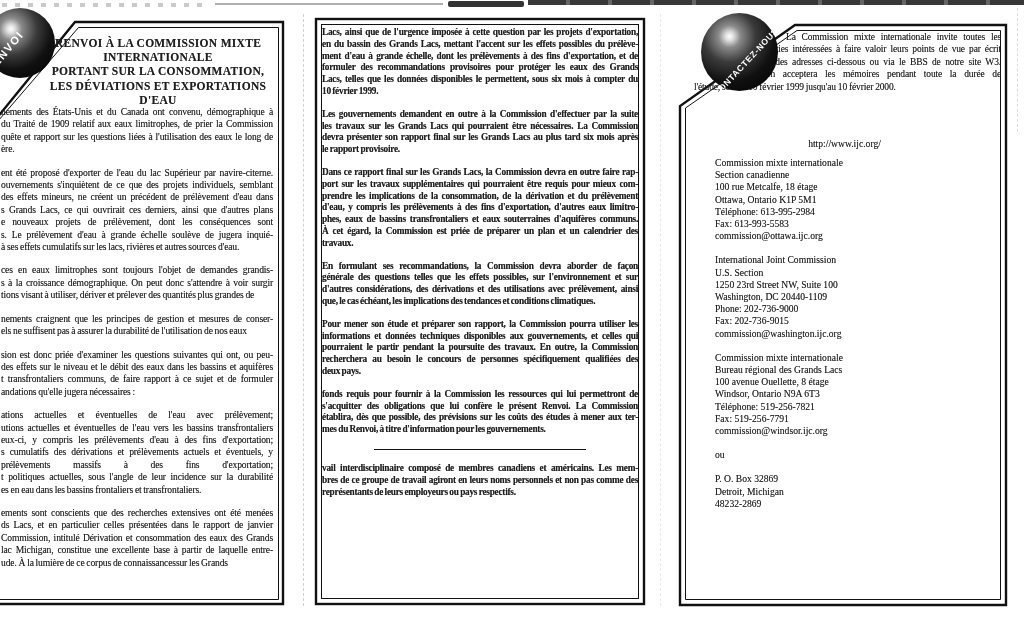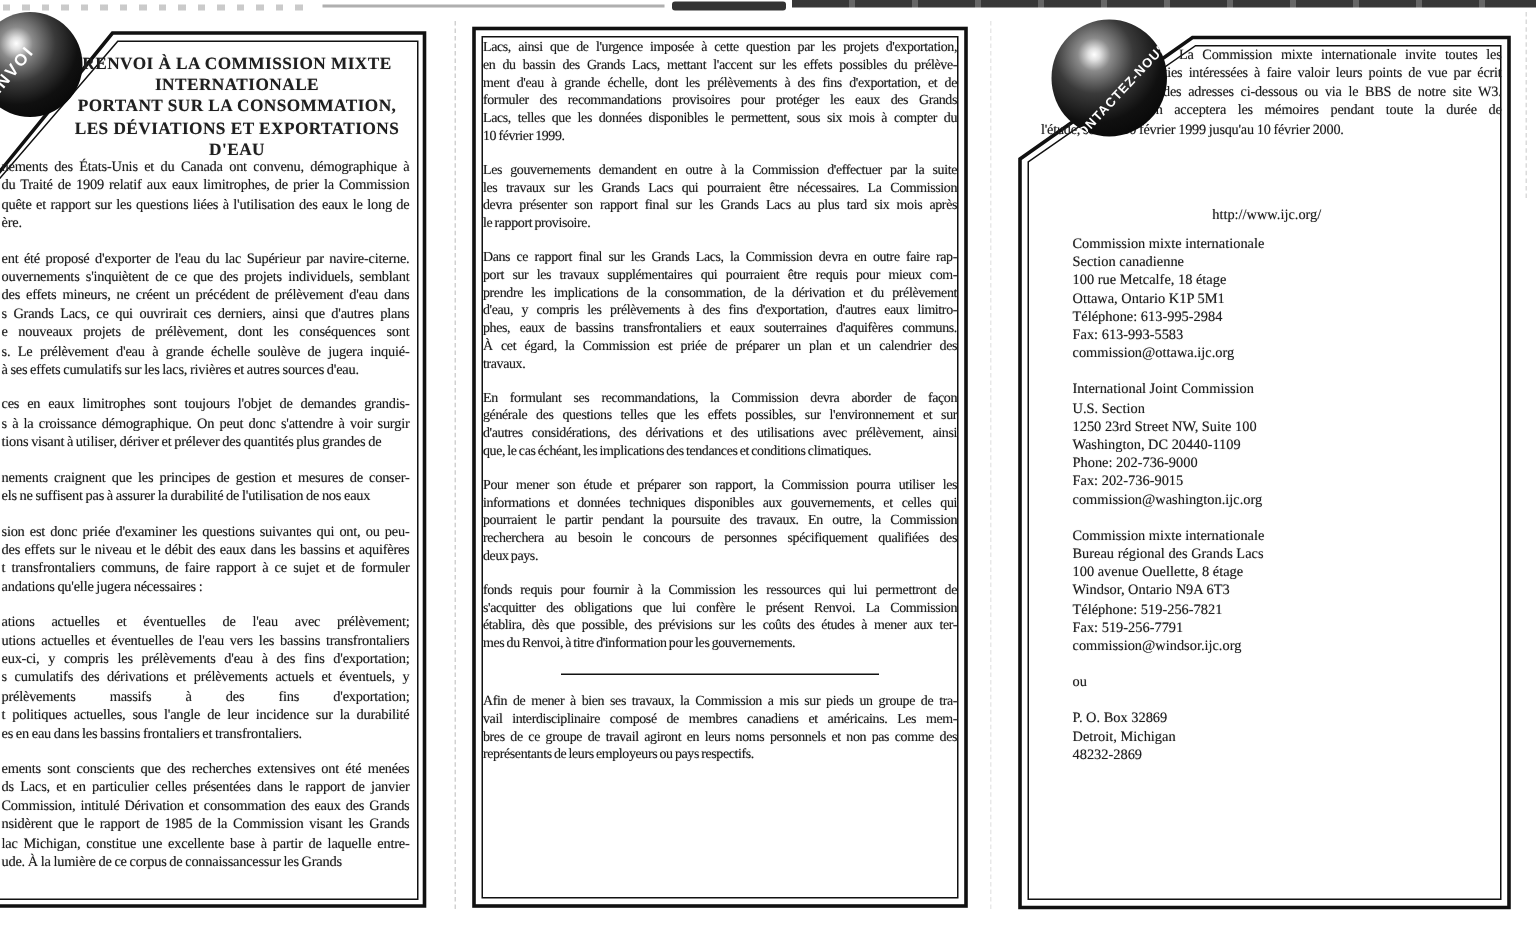--- a/index.html
+++ b/index.html
@@ -41,21 +41,21 @@
   .left-title{position:absolute;left:47px;top:36px;width:222px;z-index:2;
     text-align:center;font-weight:bold;font-size:11.5px;line-height:14.2px;letter-spacing:.3px;}
   .left-body{position:absolute;left:1px;top:106px;width:272px;z-index:2;
     font-size:9.6px;line-height:12.4px;letter-spacing:-.15px;word-spacing:-.4px;}
   .lpara{margin:0 0 11px 0;}
   .line{white-space:nowrap;text-align:left;}
   .jl{text-align:justify;text-align-last:justify;}
 
   
   .middle-body{position:absolute;left:322px;top:27px;width:316px;z-index:2;
-    font-size:9.3px;line-height:11.8px;letter-spacing:-.25px;word-spacing:-.6px;}
+    font-size:9.3px;line-height:11.8px;letter-spacing:-.25px;word-spacing:-.6px;font-weight:bold;}
   .mpara{margin:0 0 11px 0;}
   .divider{width:212px;margin:13px auto 13px auto;border-top:1.6px solid #111;}
 
   
   .right-intro{position:absolute;left:688px;top:31px;width:313px;z-index:2;
     font-size:9.5px;line-height:12.4px;letter-spacing:-.15px;word-spacing:-.3px;}
   .right-intro .iline:nth-child(1){padding-left:98px;}
   .right-intro .iline:nth-child(2){padding-left:76px;}
   .right-intro .iline:nth-child(3){padding-left:57px;}
   .right-intro .iline:nth-child(4){padding-left:23px;}
@@ -140,21 +140,20 @@
       <div class="line jl">eux-ci, y compris les prélèvements d'eau à des fins d'exportation;</div>
       <div class="line jl">s cumulatifs des dérivations et prélèvements actuels et éventuels, y</div>
       <div class="line jl">prélèvements massifs à des fins d'exportation;</div>
       <div class="line jl">t politiques actuelles, sous l'angle de leur incidence sur la durabilité</div>
       <div class="line">es en eau dans les bassins frontaliers et transfrontaliers.</div>
     </div>
     <div class="lpara mpara">
       <div class="line jl">ements sont conscients que des recherches extensives ont été menées</div>
       <div class="line jl">ds Lacs, et en particulier celles présentées dans le rapport de janvier</div>
       <div class="line jl">Commission, intitulé Dérivation et consommation des eaux des Grands</div>
-      <div class="line jl">nsidèrent que le rapport de 1985 de la Commission visant les Grands</div>
       <div class="line jl">lac Michigan, constitue une excellente base à partir de laquelle entre-</div>
       <div class="line">ude. À la lumière de ce corpus de connaissancessur les Grands</div>
     </div>
   </div>
 
 <div class="middle-body txt">
   <div id="mid-paras">
       <div class="lpara mpara">
         <div class="line jl">Lacs, ainsi que de l'urgence imposée à cette question par les projets d'exportation,</div>
         <div class="line jl">en du bassin des Grands Lacs, mettant l'accent sur les effets possibles du prélève-</div>
@@ -194,21 +193,20 @@
       <div class="lpara mpara">
         <div class="line jl">fonds requis pour fournir à la Commission les ressources qui lui permettront de</div>
         <div class="line jl">s'acquitter des obligations que lui confère le présent Renvoi. La Commission</div>
         <div class="line jl">établira, dès que possible, des prévisions sur les coûts des études à mener aux ter-</div>
         <div class="line">mes du Renvoi, à titre d'information pour les gouvernements.</div>
       </div>
     </div>
   <div class="divider"></div>
   <div id="mid-foot">
       <div class="lpara mpara">
-        <div class="line jl">Afin de mener à bien ses travaux, la Commission a mis sur pieds un groupe de tra-</div>
         <div class="line jl">vail interdisciplinaire composé de membres canadiens et américains. Les mem-</div>
         <div class="line jl">bres de ce groupe de travail agiront en leurs noms personnels et non pas comme des</div>
         <div class="line">représentants de leurs employeurs ou pays respectifs.</div>
       </div>
     </div>
 </div>
 
 <div class="right-intro txt">
     <div class="iline line jl">La Commission mixte internationale invite toutes les</div>
     <div class="iline line jl">parties intéressées à faire valoir leurs points de vue par écrit</div>

